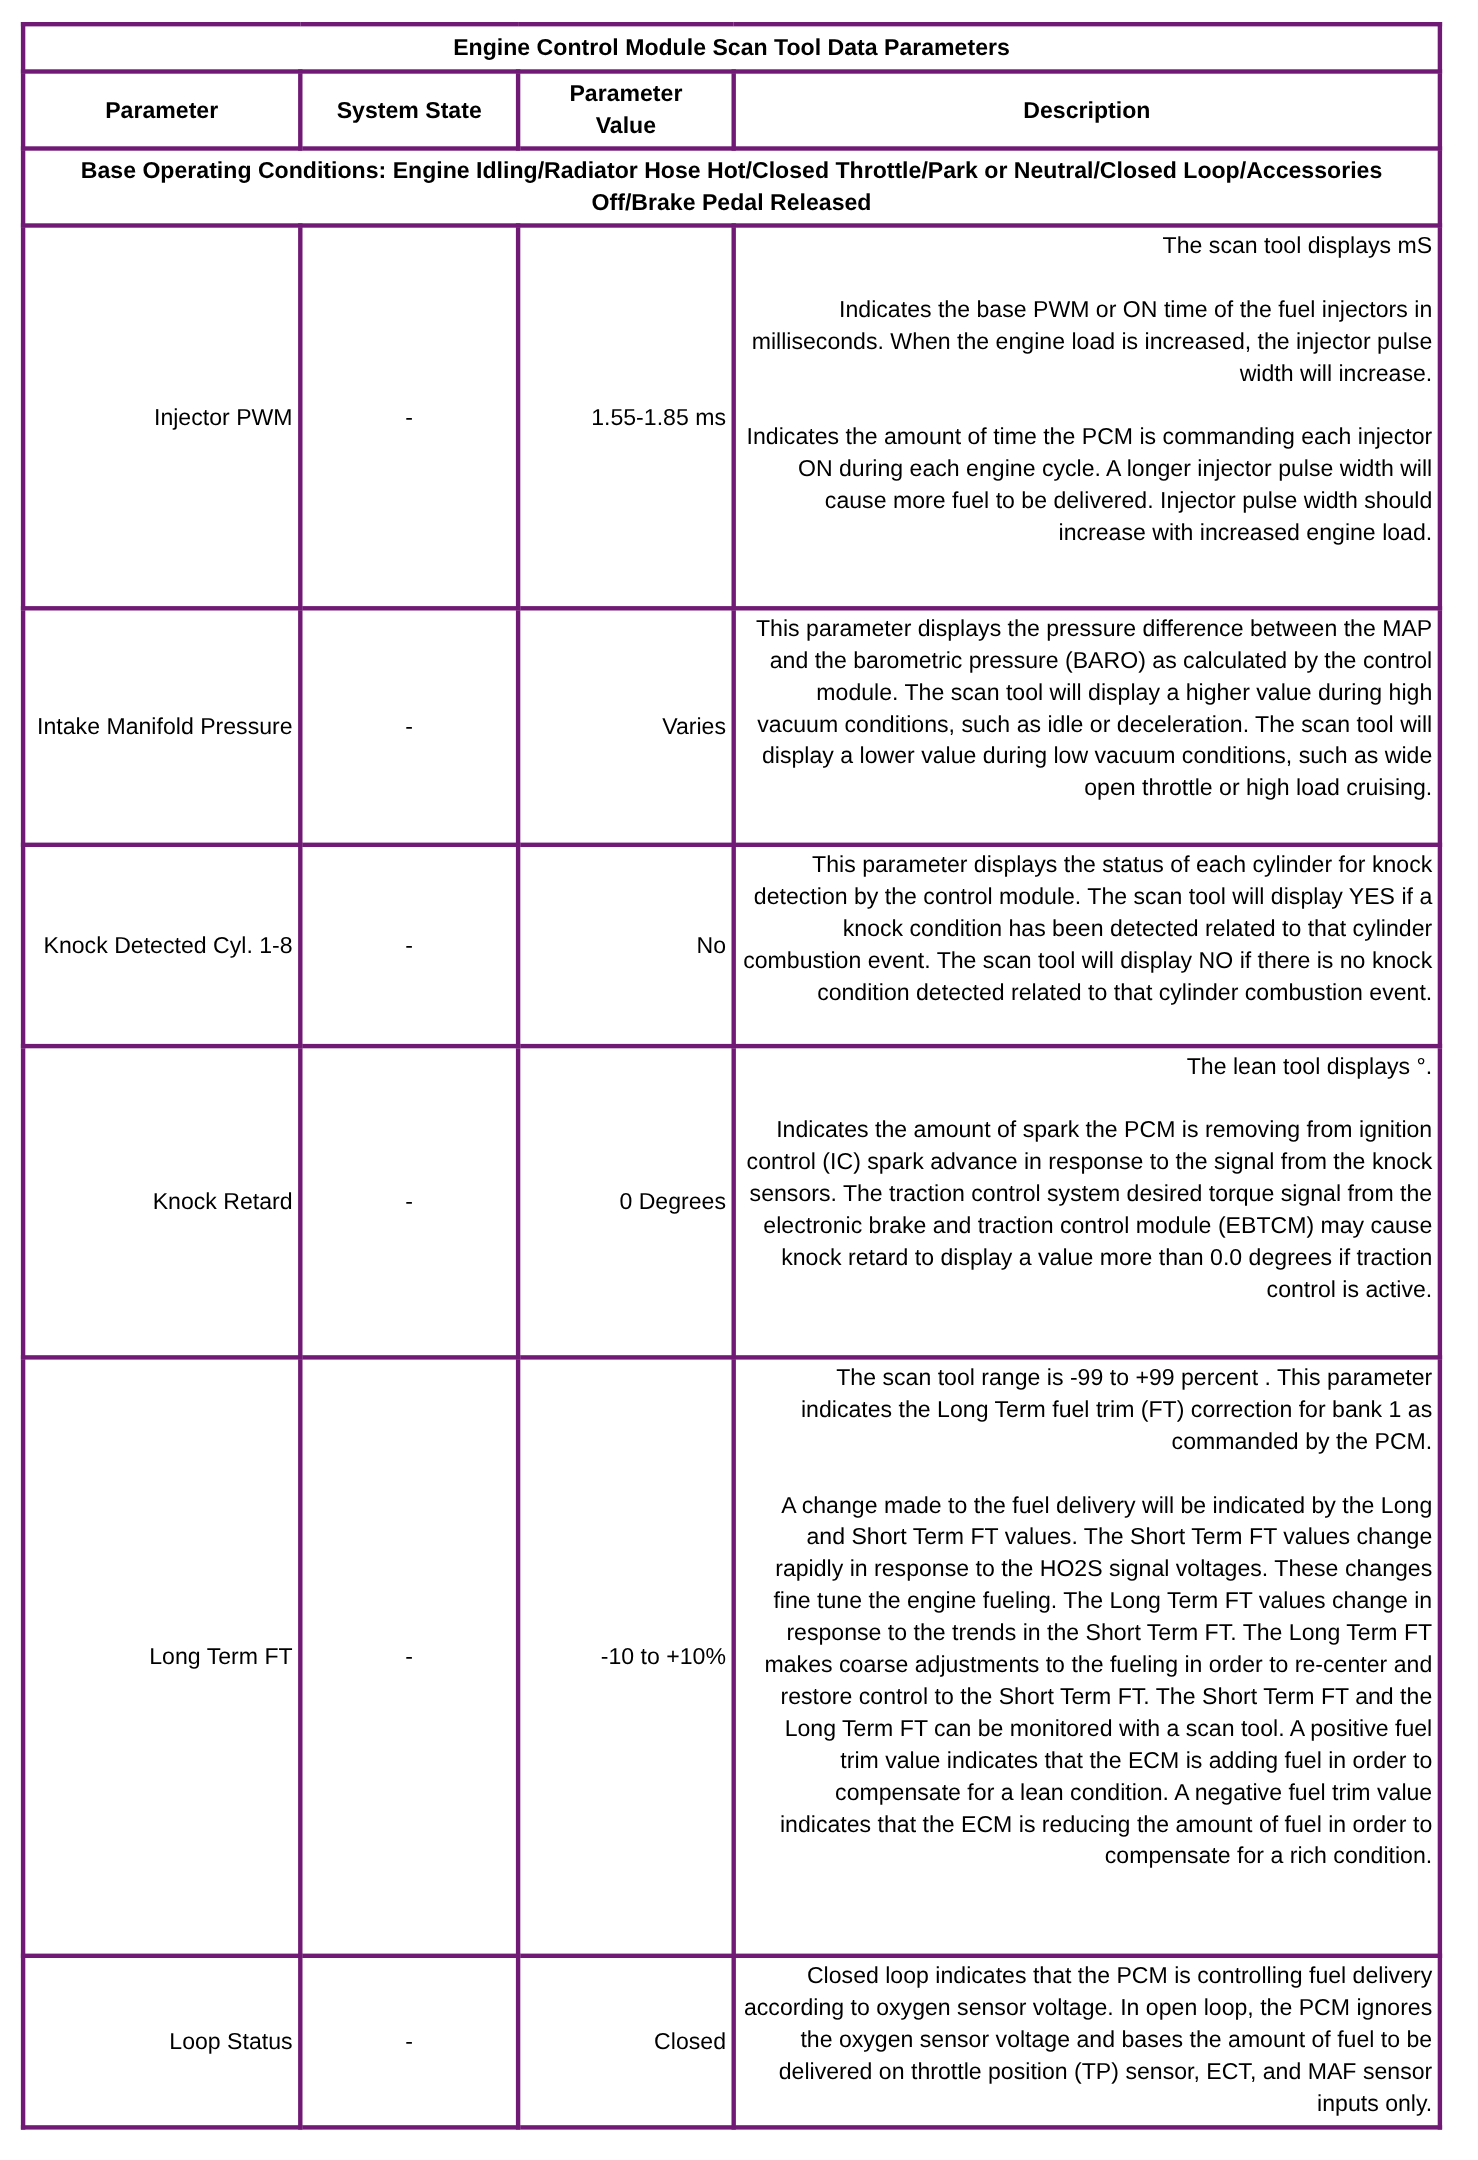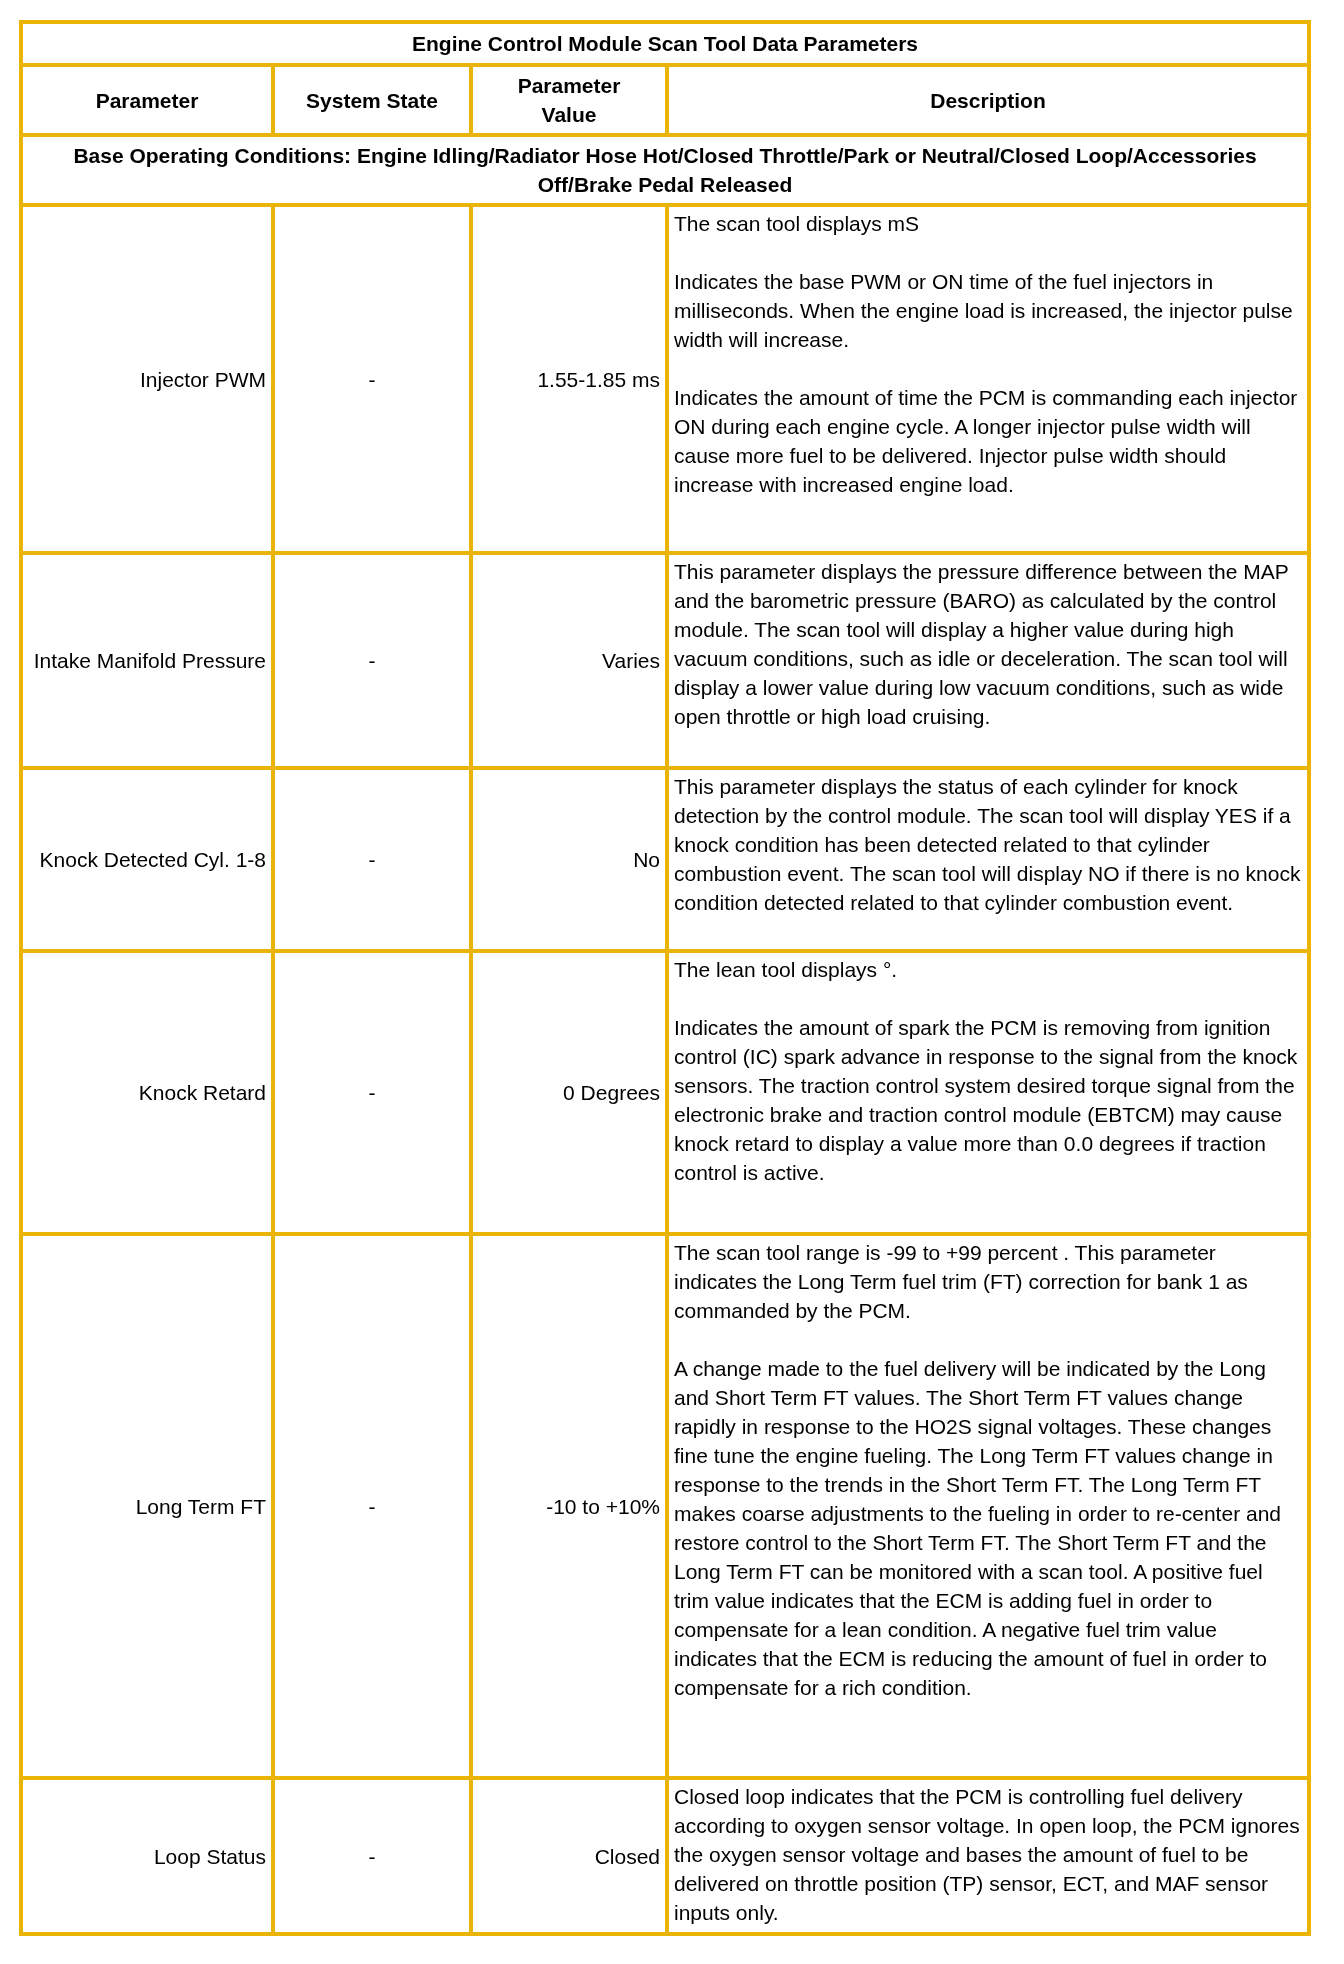--- a/index.html
+++ b/index.html
@@ -6,31 +6,31 @@
   body { width: 1344px; height: 1964px; position: relative; font-family: "Liberation Sans", sans-serif; color: #000; }
   table.scan {
     position: absolute; left: 19px; top: 20px;
     width: 1288px;
     border-collapse: collapse;
     table-layout: fixed;
     font-size: 21px;
     line-height: 29px;
   }
   table.scan td, table.scan th {
-    border: 4px solid #eab308;
+    border: 4px solid #701a75;
     padding: 2px 5px;
     vertical-align: middle;
   }
   .title { font-weight: bold; text-align: center; height: 35px; }
   .hdr th { font-weight: bold; text-align: center; vertical-align: bottom; height: 62px; line-height: 29px; }
   .cond { font-weight: bold; text-align: center; height: 62px; }
   .c-param { text-align: right; }
   .c-state { text-align: center; }
   .c-value { text-align: right; }
-  .c-desc { text-align: left; vertical-align: top !important; }
+  .c-desc { text-align: right; vertical-align: top !important; }
   .c-desc p { margin: 0; }
   .c-desc p + p { margin-top: 29px; }
 </style>
 </head>
 <body>
 
 <table class="scan">
   <colgroup>
     <col style="width:252px">
     <col style="width:198px">

